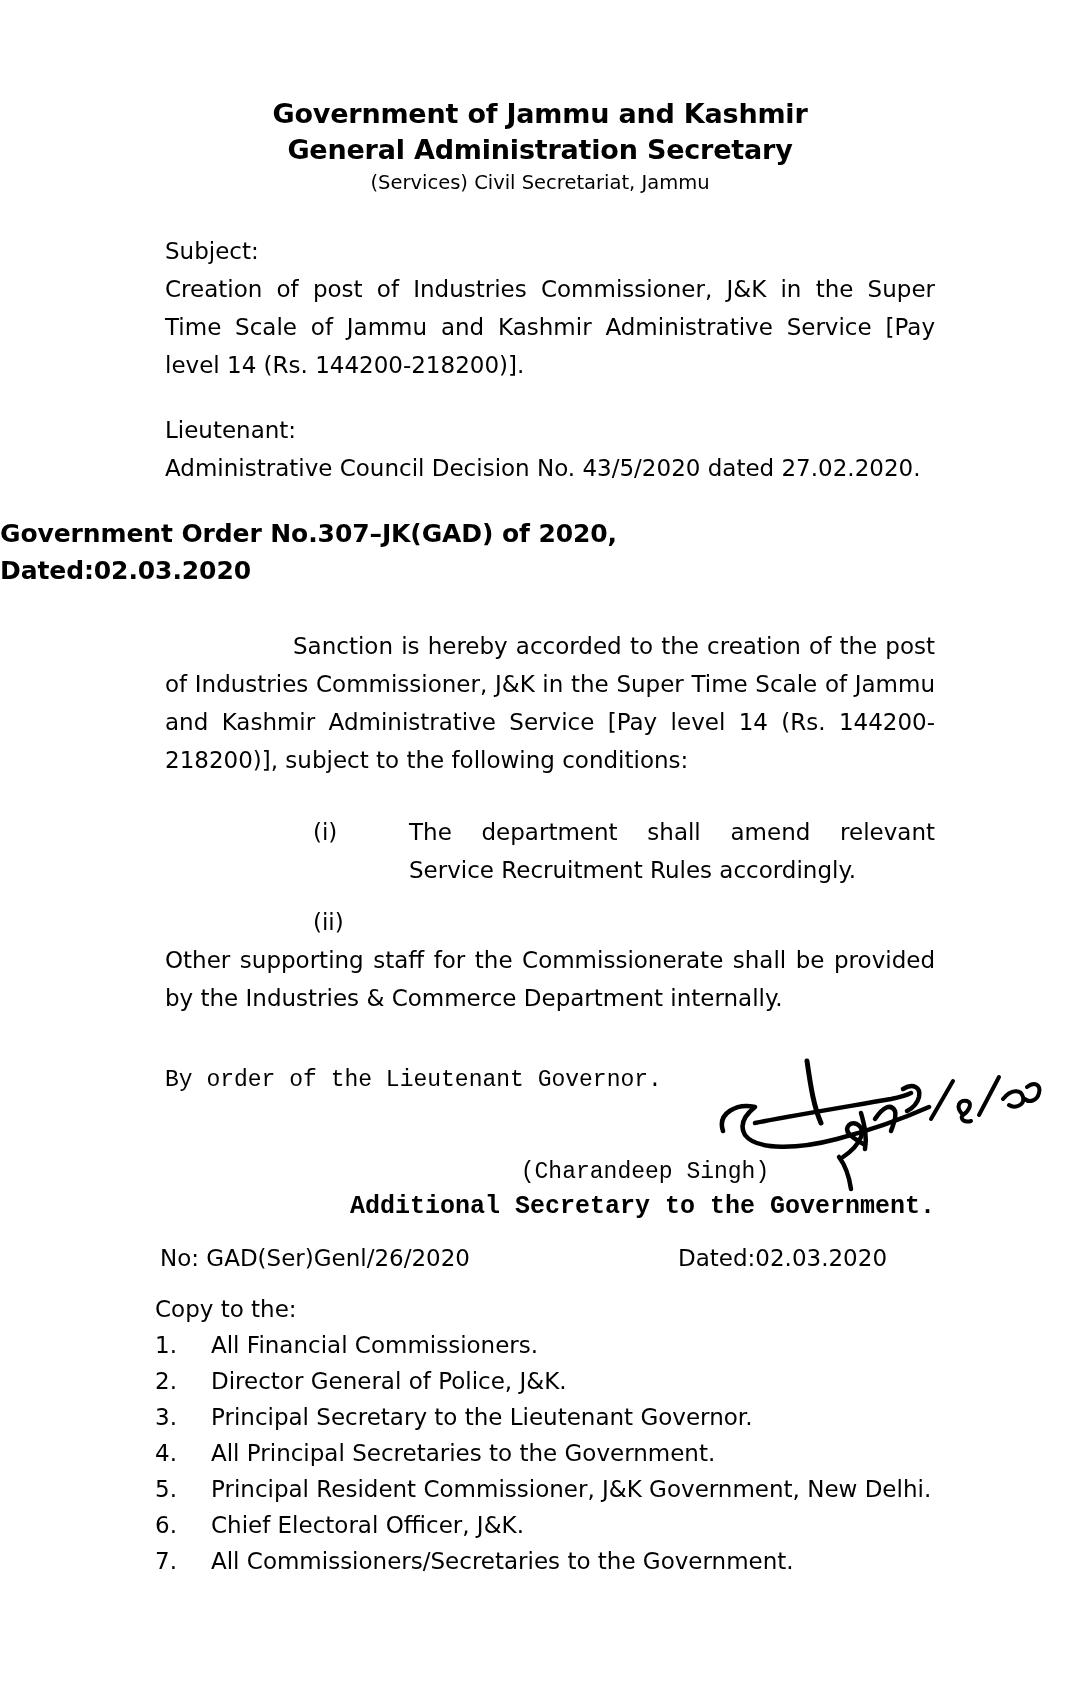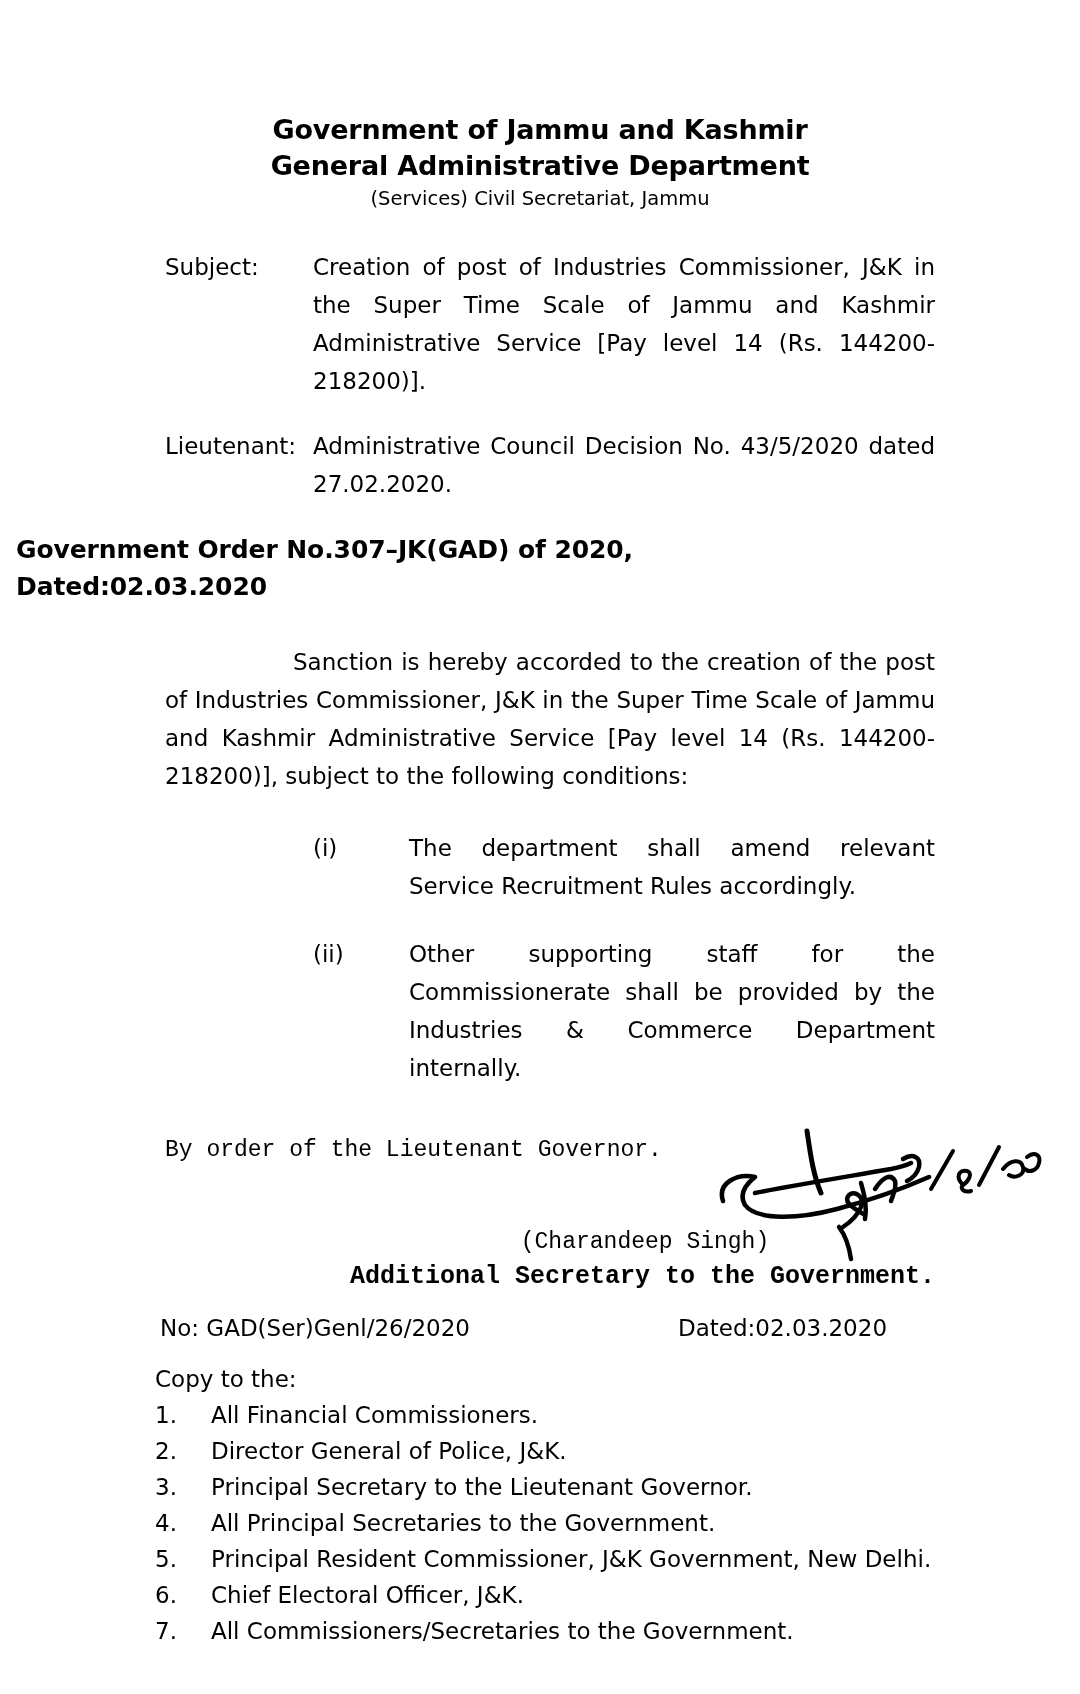--- a/index.html
+++ b/index.html
@@ -13,21 +13,21 @@
     height: 1694px;
     position: relative;
     font-family: "DejaVu Sans", "Liberation Sans", sans-serif;
     color: #000000;
     overflow: hidden;
   }
 
   .page {
     position: absolute;
     inset: 0;
-    padding: 16px;
+    padding: 0;
   }
 
   
   .doc-header {
     text-align: center;
     margin-top: 96px;
   }
   .org-line-1,
   .org-line-2 {
     font-weight: bold;
@@ -42,20 +42,21 @@
   }
 
   
   .field-row {
     display: flex;
     align-items: flex-start;
     margin: 8px auto;
     width: 790px;
     padding-left: 20px;
     box-sizing: border-box;
+    flex-direction: column;
   }
   .field-row.subject { margin-top: 36px; }
   .field-row.reference { margin-top: 27px; }
 
   .field-label {
     flex: 0 0 auto;
     font-size: 23px;
     line-height: 38px;
     white-space: nowrap;
   }
@@ -99,21 +100,21 @@
   .conditions {
     width: 790px;
     margin: 34px auto 0 auto;
     padding-left: 20px;
     box-sizing: border-box;
   }
   .condition-item {
     display: flex;
     align-items: flex-start;
   }
-  .condition-item + .condition-item { margin-top: 30px; }
+  .condition-item + .condition-item { margin-top: 14px; flex-direction: column; }
   .condition-marker {
     flex: 0 0 auto;
     width: 96px;
     padding-left: 148px;
     font-size: 23px;
     line-height: 38px;
     box-sizing: content-box;
   }
   .condition-text {
     flex: 1 1 auto;
@@ -212,21 +213,21 @@
     text-align-last: left;
   }
 </style>
 </head>
 <body>
 
 <div class="page">
 
   <div class="doc-header">
     <div class="org-line-1">Government of Jammu and Kashmir</div>
-    <div class="org-line-2">General Administrative Department</div>
+    <div class="org-line-2">General Administration Secretary</div>
     <div class="org-sub">(Services) Civil Secretariat, Jammu</div>
   </div>
 
   <div class="field-row subject">
     <div class="field-label subject-label">Subject:</div>
     <div class="field-value">Creation of post of Industries Commissioner, J&amp;K in the Super Time Scale of Jammu and Kashmir Administrative Service [Pay level 14 (Rs. 144200-218200)].</div>
   </div>
 
   <div class="field-row reference">
     <div class="field-label reference-label">Lieutenant:</div>

